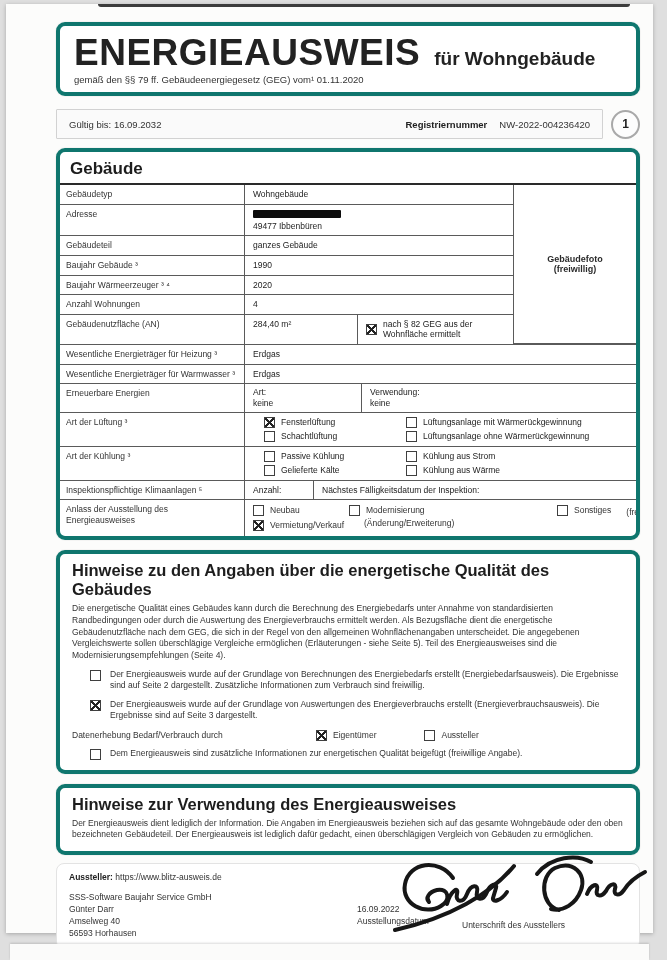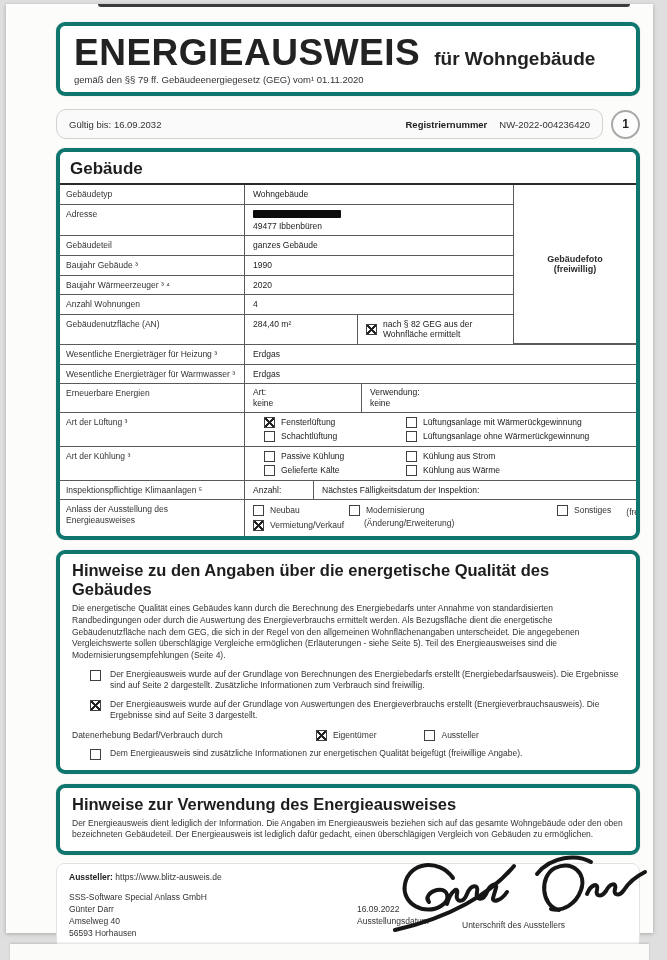--- a/index.html
+++ b/index.html
@@ -28,21 +28,21 @@
   
   .hdr{margin-top:18px;padding:8px 14px 7px 14px;}
   .hdr-line1{display:flex;align-items:baseline;gap:14px;}
   .hdr-title{font-size:37px;font-weight:bold;letter-spacing:.5px;color:#222;line-height:1;}
   .hdr-sub{font-size:19px;font-weight:bold;color:#222;}
   .hdr-law{font-size:9.5px;color:#333;margin-top:3px;}
   
   .meta-row{display:flex;align-items:center;margin-top:13px;}
   .meta{
     flex:1;display:flex;align-items:center;height:28px;
-    border:1px solid #d2d2d2;border-radius:10px;background:#fafafa;
+    border:1px solid #d2d2d2;border-radius:1px;background:#fafafa;
     padding:0 12px;font-size:9.5px;
   }
   .meta-valid{color:#333;}
   .meta-right{margin-left:auto;display:flex;gap:12px;align-items:baseline;}
   .meta-reg-label{font-weight:bold;color:#222;}
   .page-badge{
     width:25px;height:25px;border:2px solid #a9a9a9;border-radius:50%;
     display:flex;align-items:center;justify-content:center;
     font-size:12px;font-weight:bold;color:#222;margin-left:8px;background:#fdfdfd;
   }
@@ -335,21 +335,21 @@
       <div class="qtitle">Hinweise zur Verwendung des Energieausweises</div>
       <div class="body-txt">Der Energieausweis dient lediglich der Information. Die Angaben im Energieausweis beziehen sich auf das gesamte Wohngebäude oder den oben bezeichneten Gebäudeteil. Der Energieausweis ist lediglich dafür gedacht, einen überschlägigen Vergleich von Gebäuden zu ermöglichen.</div>
     </div>
 
     <div class="issuer">
       <div class="issuer-url-line">
         <span class="issuer-label">Aussteller:</span>
         <a class="url">https://www.blitz-ausweis.de</a>
       </div>
       <div class="issuer-addr">
-        <div>SSS-Software Special Anlass GmbH</div>
+        <div>SSS-Software Baujahr Service GmbH</div>
         <div>Günter Darr</div>
         <div>Amselweg 40</div>
         <div>56593 Horhausen</div>
       </div>
       <div class="date-block">
         <div>16.09.2022</div>
         <div>Ausstellungsdatum</div>
       </div>
       <div class="sig-label">Unterschrift des Ausstellers</div>
       <svg class="sig-svg" viewBox="0 0 264 96">

